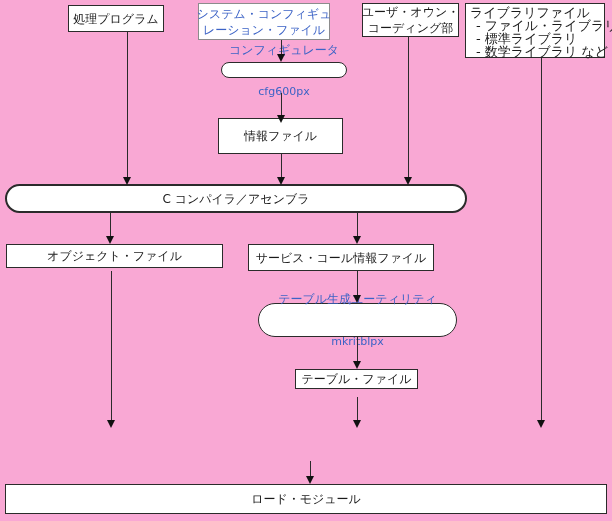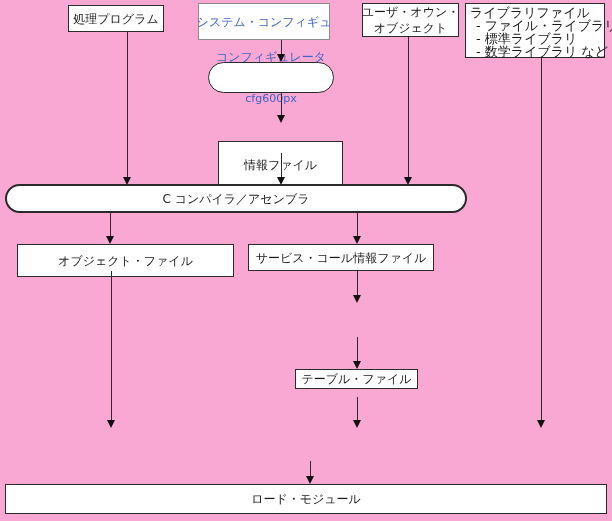--- a/index.html
+++ b/index.html
@@ -31,54 +31,59 @@
 <body>
 
 <div class="canvas">
 
   <div class="node" style="left:68px;top:5px;width:96px;height:27px">
     <span>処理プログラム</span>
   </div>
 
   <div class="node gray-border" style="left:198px;top:3px;width:132px;height:37px">
     <span class="blue">システム・コンフィギュ</span>
+    <span class="blue">レーション・ファイル</span>
   </div>
 
   <div class="node" style="left:362px;top:3px;width:97px;height:34px">
     <span>ユーザ・オウン・</span>
-    <span>オブジェクト</span>
+    <span>コーディング部</span>
   </div>
 
   <div class="node lib" style="left:465px;top:3px;width:140px;height:55px">
     <span>ライブラリファイル</span>
     <span class="item">- ファイル・ライブラリ</span>
     <span class="item">- 標準ライブラリ</span>
     <span class="item">- 数学ライブラリ など</span>
   </div>
 
-  <div class="node stadium" style="left:208px;top:62px;width:126px;height:31px">
+  <div class="node stadium" style="left:221px;top:62px;width:126px;height:16px">
     <span class="blue" style="line-height:14px">コンフィギュレータ</span>
     <span class="blue cmd">cfg600px</span>
   </div>
 
-  <div class="node" style="left:218px;top:141px;width:125px;height:47px">
+  <div class="node" style="left:218px;top:118px;width:125px;height:36px">
     <span>情報ファイル</span>
   </div>
 
   <div class="node big" style="left:5px;top:184px;width:462px;height:29px">
     <span>C コンパイラ／アセンブラ</span>
   </div>
 
-  <div class="node" style="left:17px;top:244px;width:217px;height:33px">
+  <div class="node" style="left:6px;top:244px;width:217px;height:24px">
     <span>オブジェクト・ファイル</span>
   </div>
   <div class="node" style="left:248px;top:244px;width:186px;height:27px">
     <span>サービス・コール情報ファイル</span>
   </div>
 
+  <div class="node stadium" style="left:258px;top:303px;width:199px;height:34px">
+    <span class="blue" style="line-height:15px">テーブル生成ユーティリティ</span>
+    <span class="blue cmd">mkritblpx</span>
+  </div>
 
   <div class="node" style="left:295px;top:369px;width:123px;height:20px">
     <span>テーブル・ファイル</span>
   </div>
 
 
   <div class="node" style="left:5px;top:484px;width:602px;height:30px">
     <span>ロード・モジュール</span>
   </div>
 

